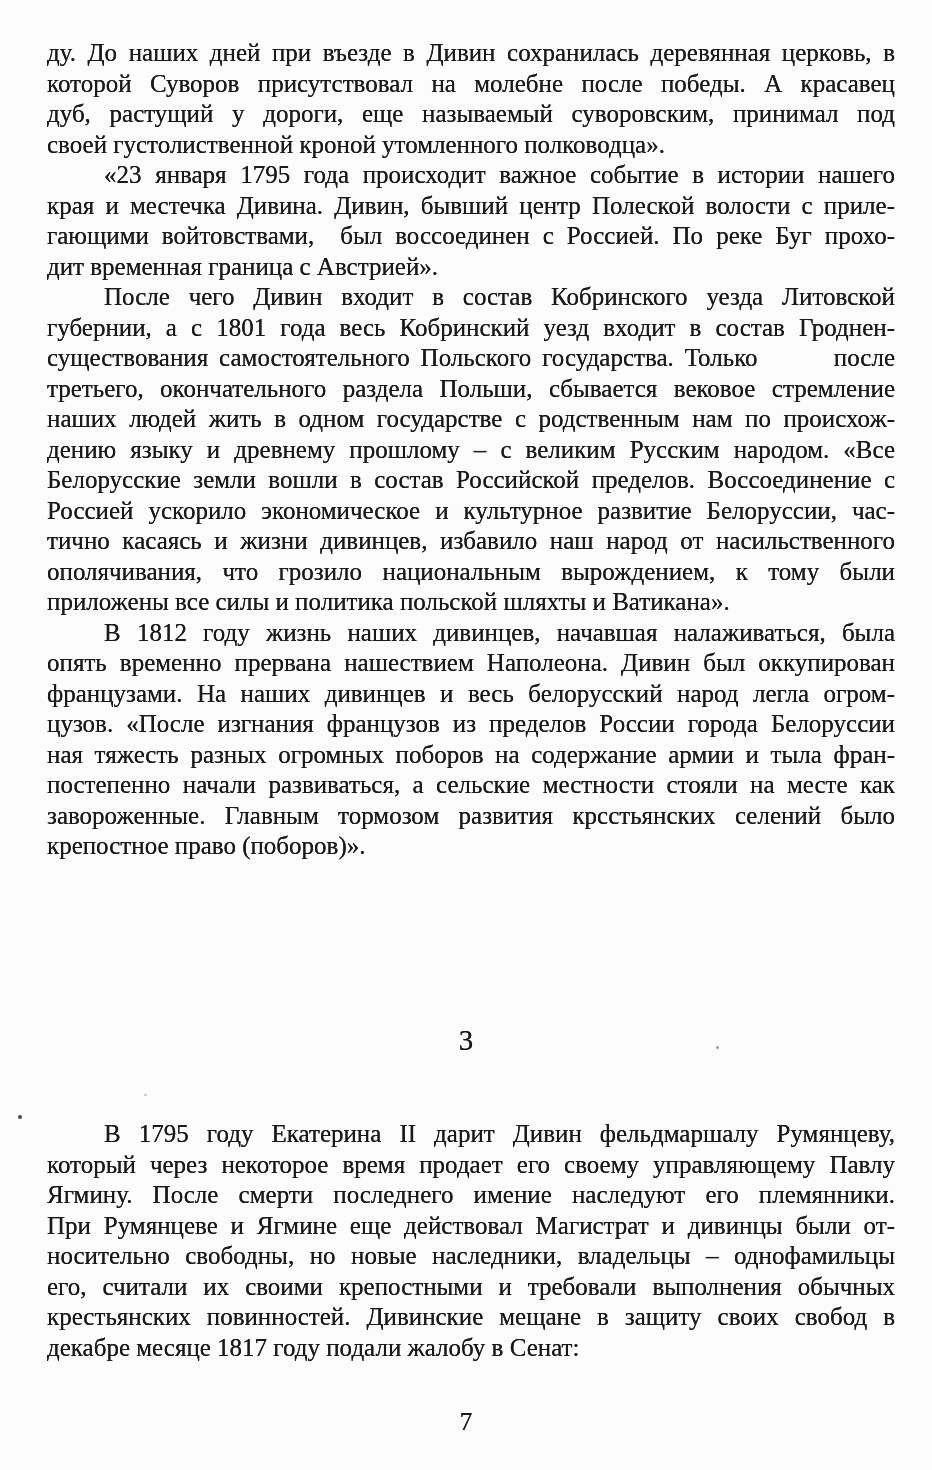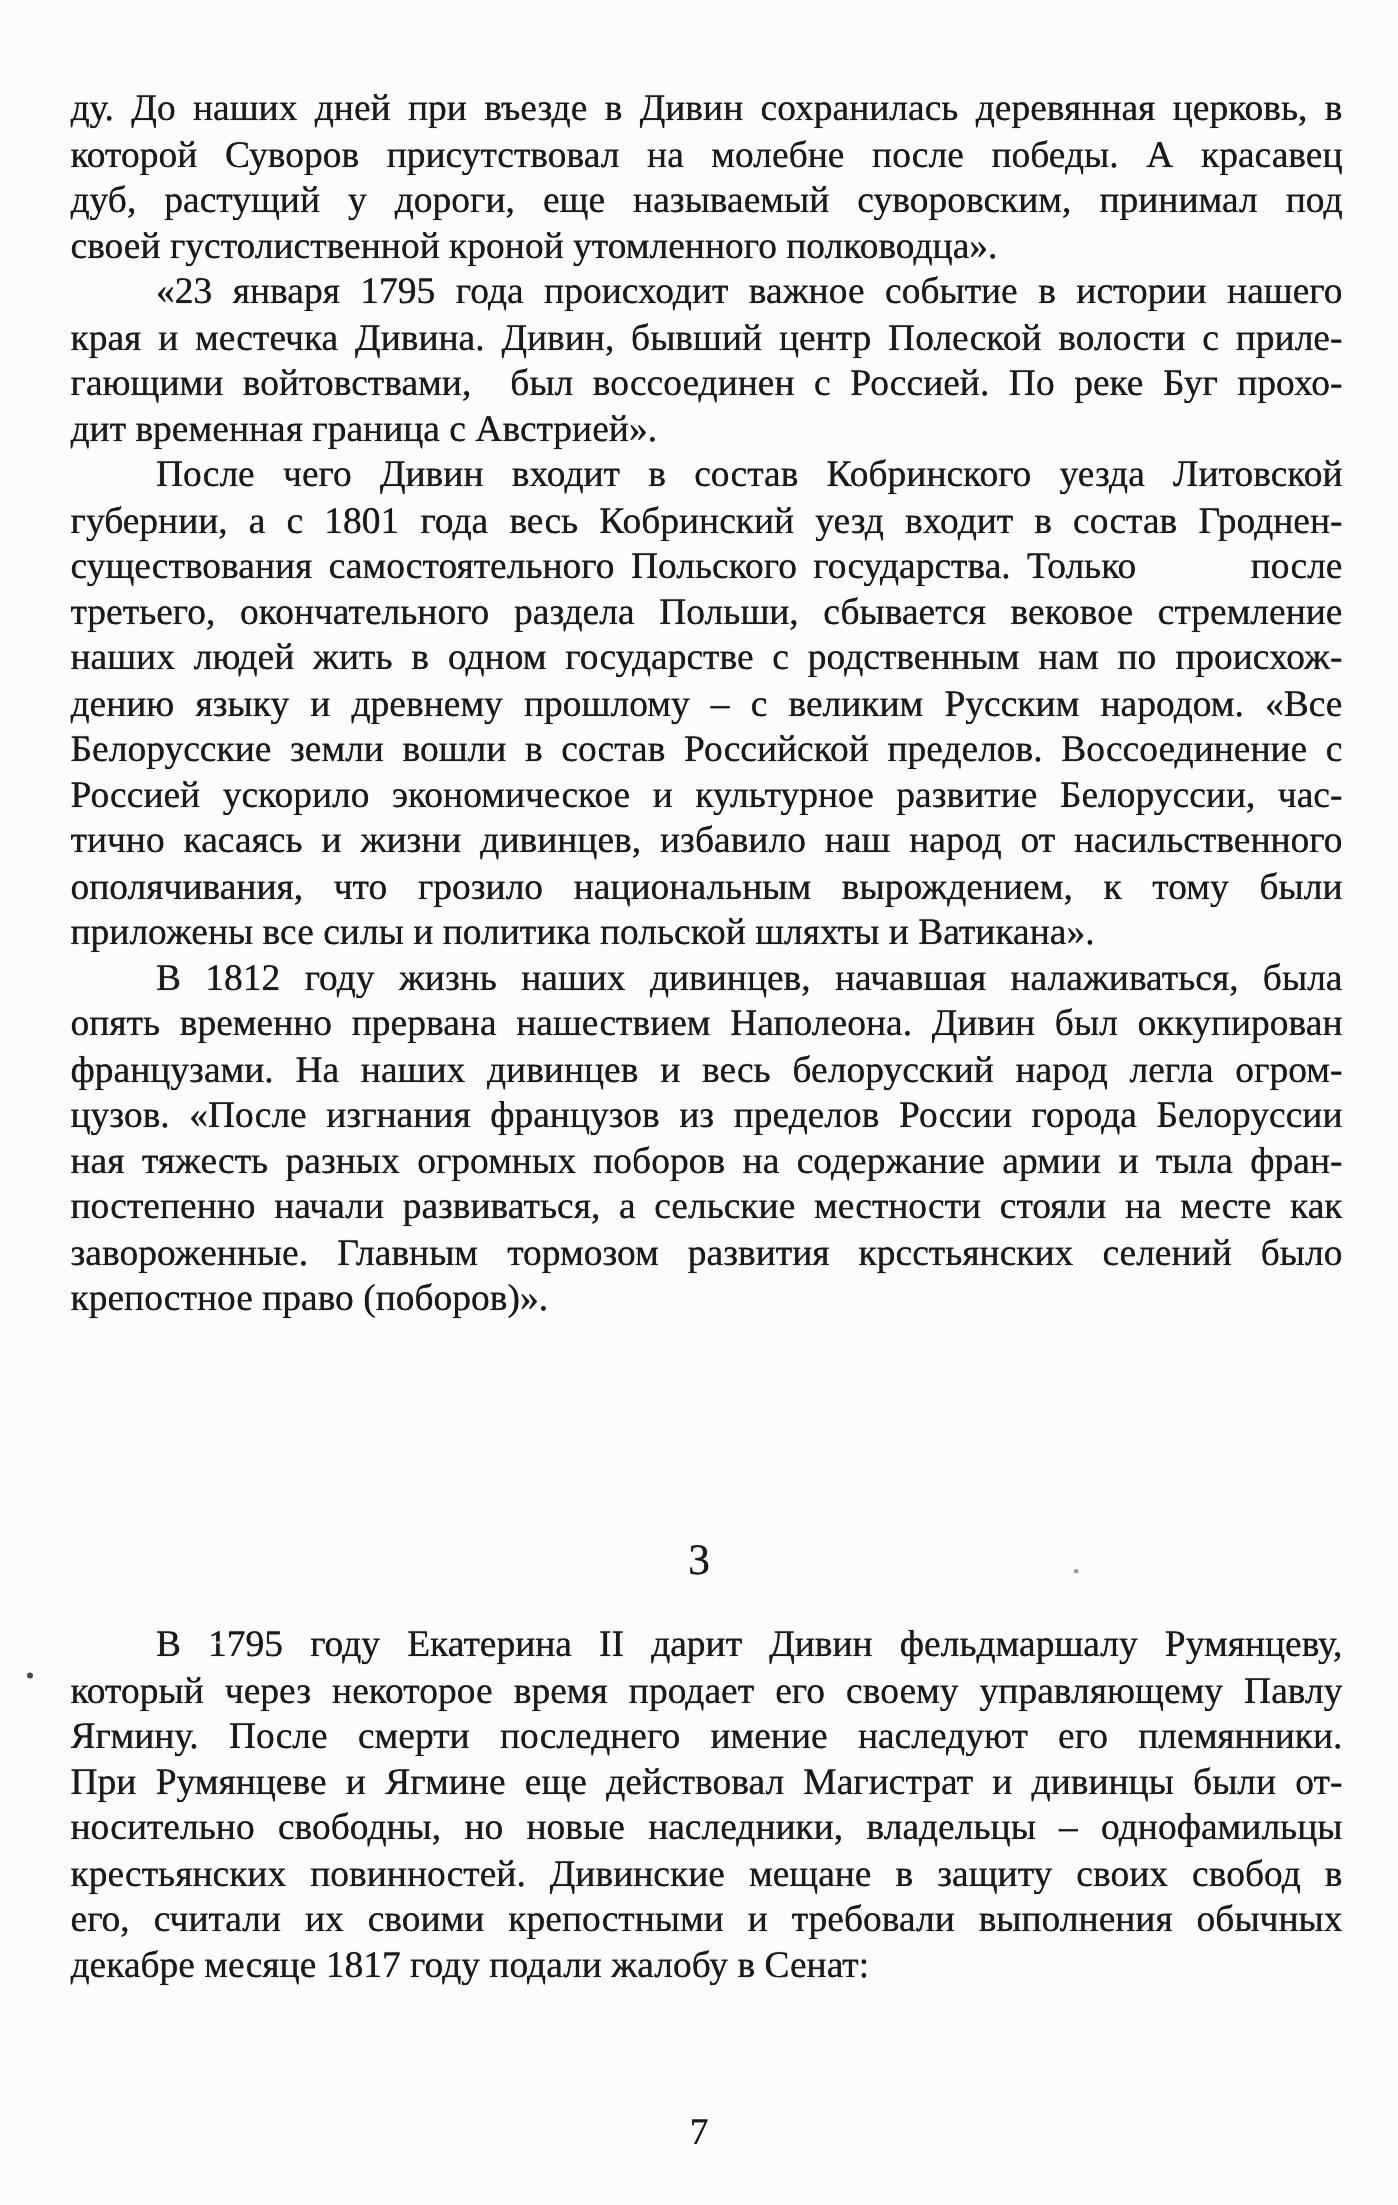--- a/index.html
+++ b/index.html
@@ -18,24 +18,23 @@
   .page {
     position: absolute;
     inset: 0;
   }
   .text-block {
     position: absolute;
     left: 47px;
     width: 848px;
     font-size: 25px;
     text-shadow: 0 0 0.5px currentColor;
-    margin-top: 20px;
   }
   .text-block.upper { top: 38px; }
-  .text-block.lower { top: 1062px; }
+  .text-block.lower { top: 1119px; }
   .line {
     height: 30.5px;
     line-height: 30.5px;
     text-align: justify;
     text-align-last: justify;
     overflow: hidden;
     white-space: normal;
   }
   .line.last { text-align-last: left; }
   .line.first-indent { text-indent: 57px; }
@@ -101,22 +100,22 @@
     </div>
 
   <div class="section-heading">3</div>
 
   <div class="text-block lower" id="lower-block">
       <div class="line first-indent">В 1795 году Екатерина II дарит Дивин фельдмаршалу Румянцеву,</div>
       <div class="line">который через некоторое время продает его своему управляющему Павлу</div>
       <div class="line">Ягмину. После смерти последнего имение наследуют его племянники.</div>
       <div class="line">При Румянцеве и Ягмине еще действовал Магистрат и дивинцы были от-</div>
       <div class="line">носительно свободны, но новые наследники, владельцы – однофамильцы</div>
+      <div class="line">его, считали их своими крепостными и требовали выполнения обычных</div>
       <div class="line">крестьянских повинностей. Дивинские мещане в защиту своих свобод в</div>
-      <div class="line">его, считали их своими крепостными и требовали выполнения обычных</div>
       <div class="line last">декабре месяце 1817 году подали жалобу в Сенат:</div>
     </div>
 
   <div class="page-number">7</div>
 
   <div class="speck s1"></div>
   <div class="speck s2"></div>
   <div class="speck s3"></div>
 
 </div>

